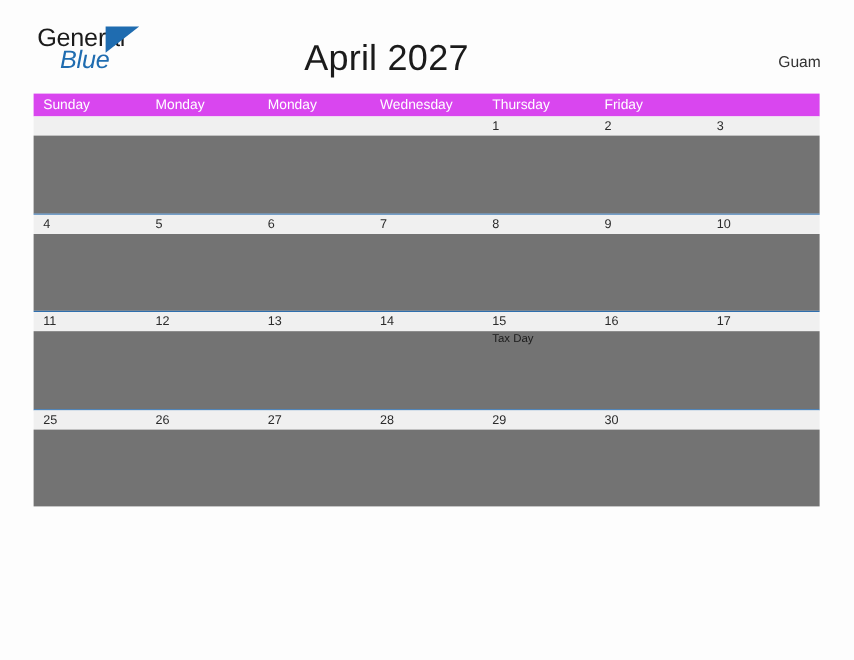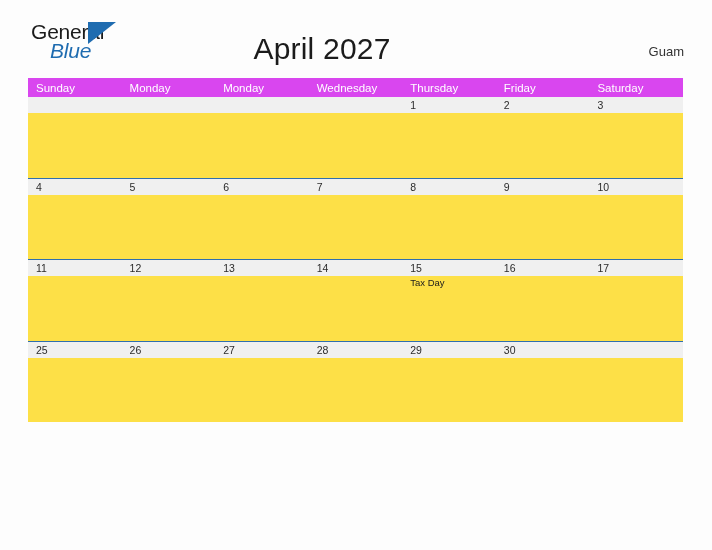--- a/index.html
+++ b/index.html
@@ -112,21 +112,21 @@
     border-top: none;
   }
   .week-row .date-band {
     display: flex;
     height: 16px;
     background: #f0f0f0;
   }
   .week-row .body-band {
     display: flex;
     height: 64.6px;
-    background: #fde047;
+    background: #737373;
   }
   .date-cell {
     width: 93.571px;
     box-sizing: border-box;
     padding-left: 8px;
     font-size: 10.5px;
     line-height: 16px;
     color: #2b2b2b;
     white-space: nowrap;
   }
@@ -159,21 +159,20 @@
 
 <div class="calendar">
 
   <div class="weekday-row">
     <div class="weekday-cell">Sunday</div>
     <div class="weekday-cell">Monday</div>
     <div class="weekday-cell">Monday</div>
     <div class="weekday-cell">Wednesday</div>
     <div class="weekday-cell">Thursday</div>
     <div class="weekday-cell">Friday</div>
-    <div class="weekday-cell">Saturday</div>
   </div>
 
   <div class="week-row first-week">
     <div class="date-band">
       <div class="date-cell"></div>
       <div class="date-cell"></div>
       <div class="date-cell"></div>
       <div class="date-cell"></div>
       <div class="date-cell">1</div>
       <div class="date-cell">2</div>

